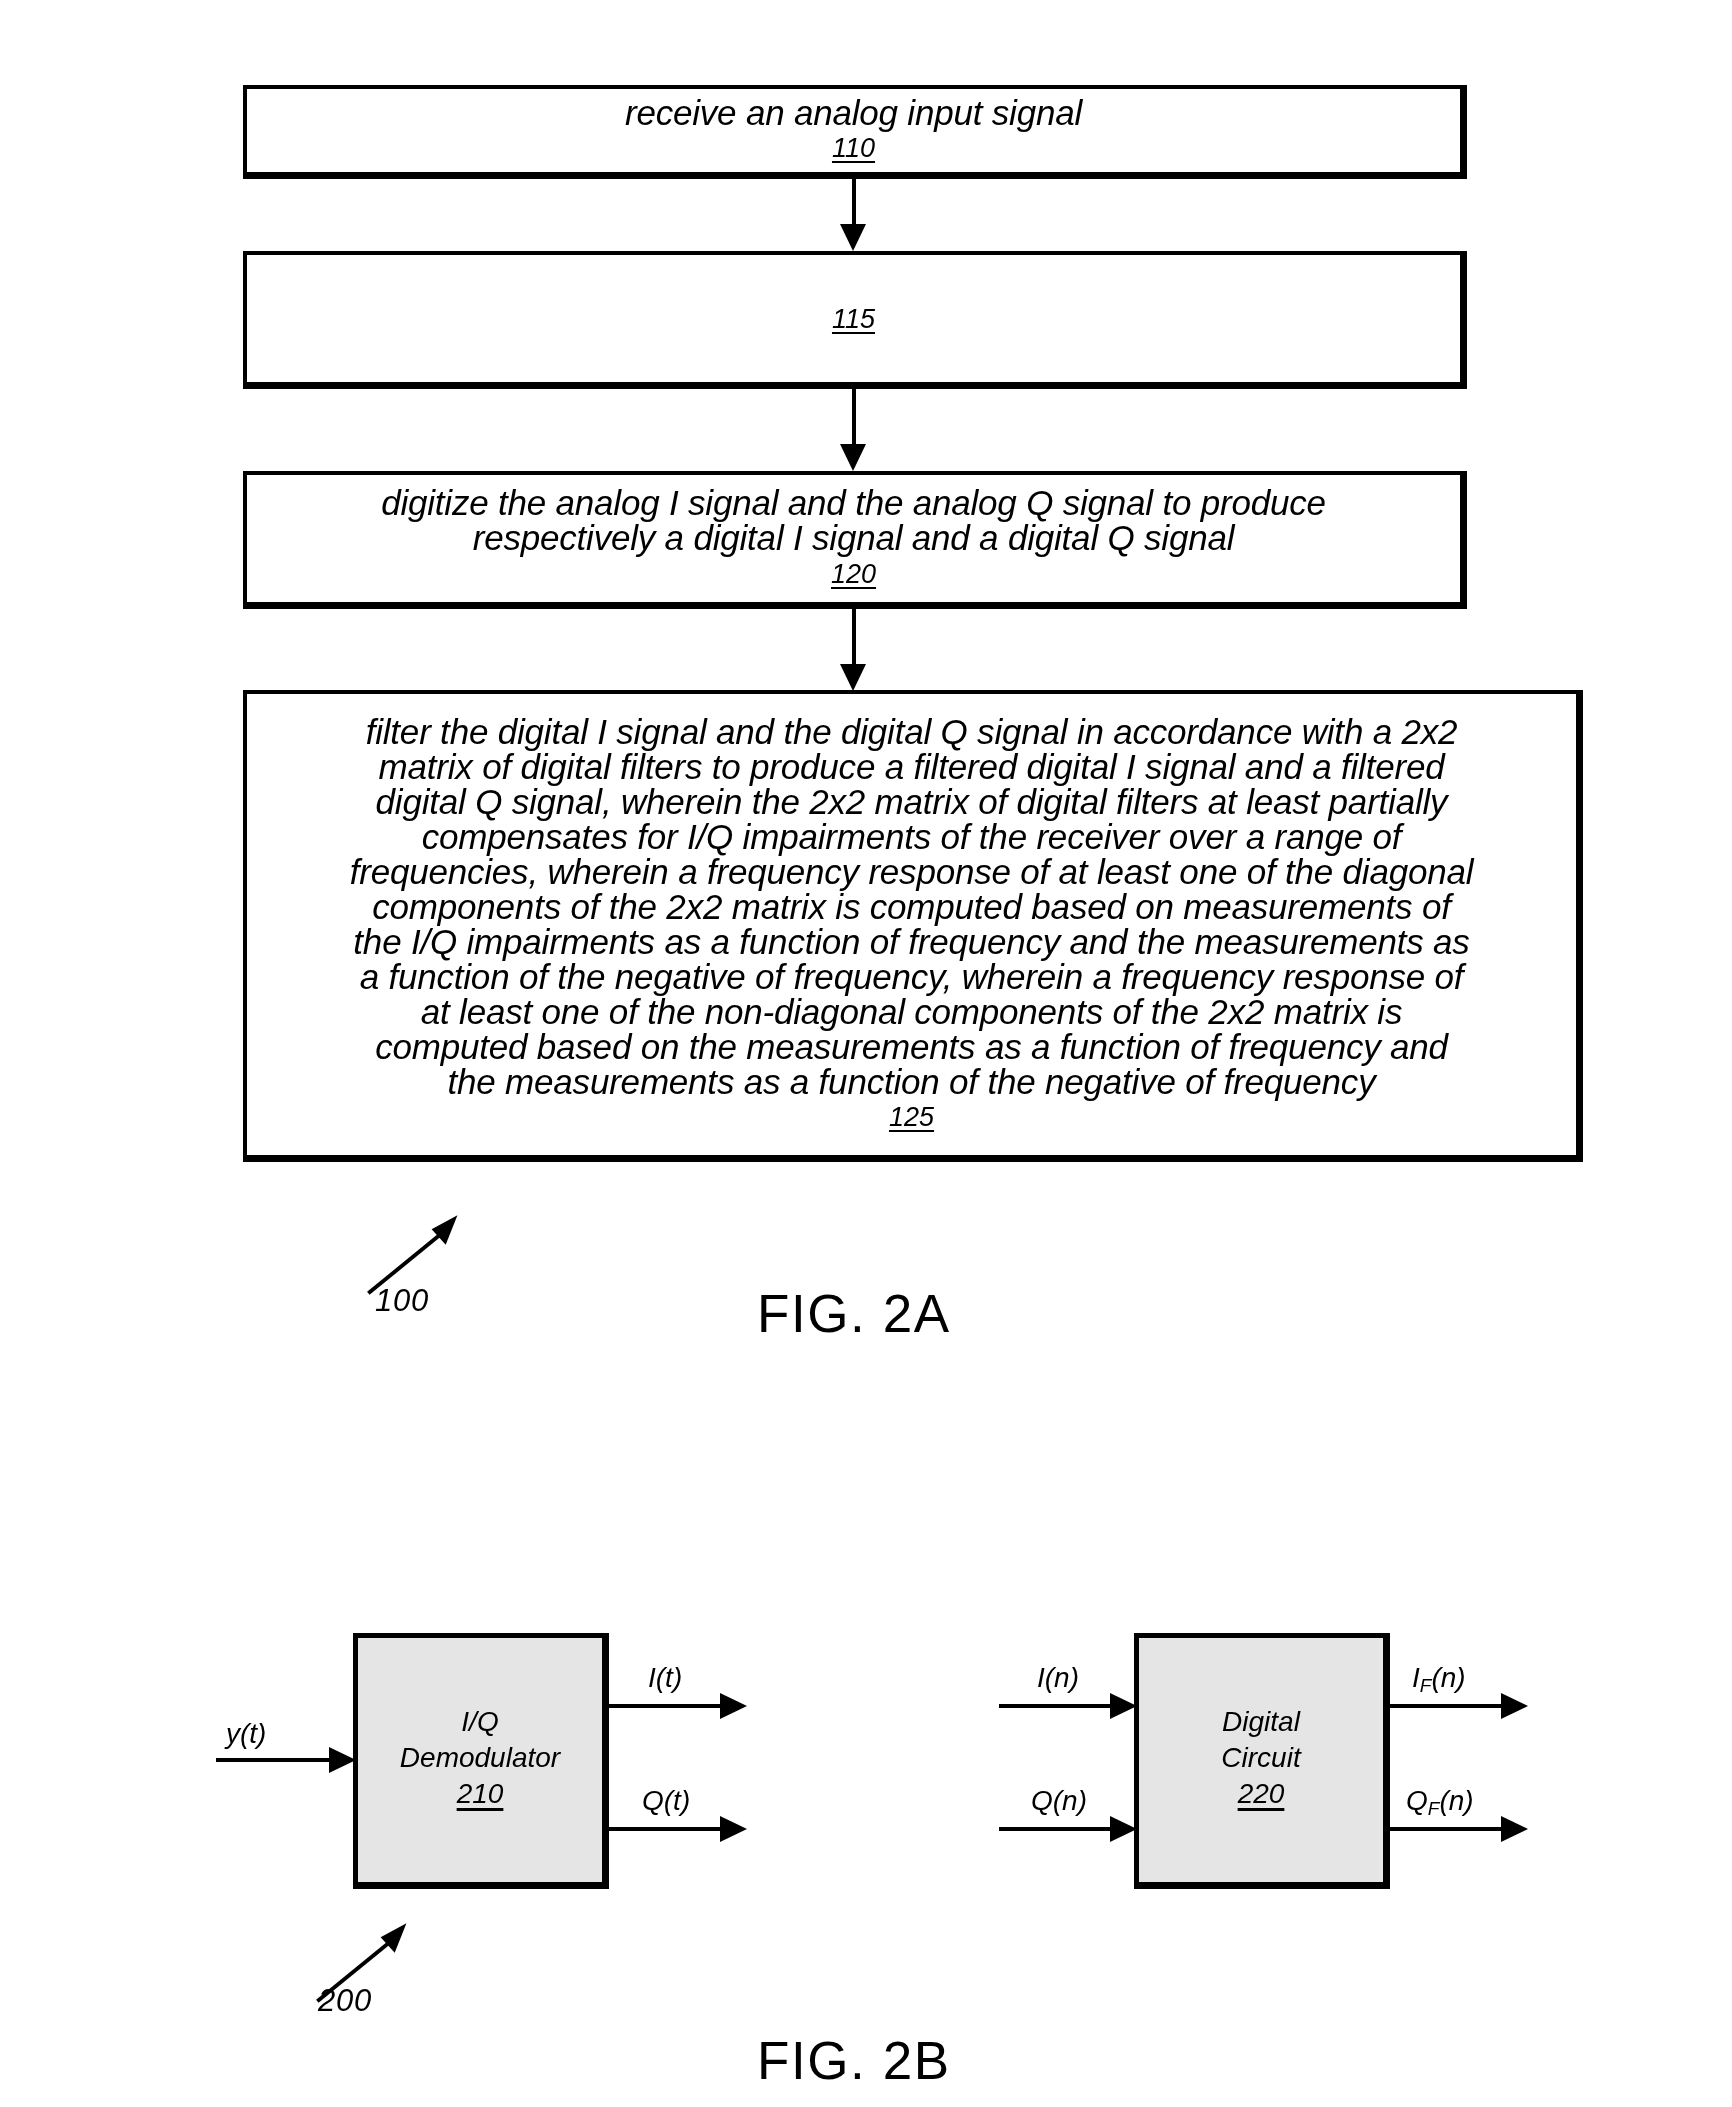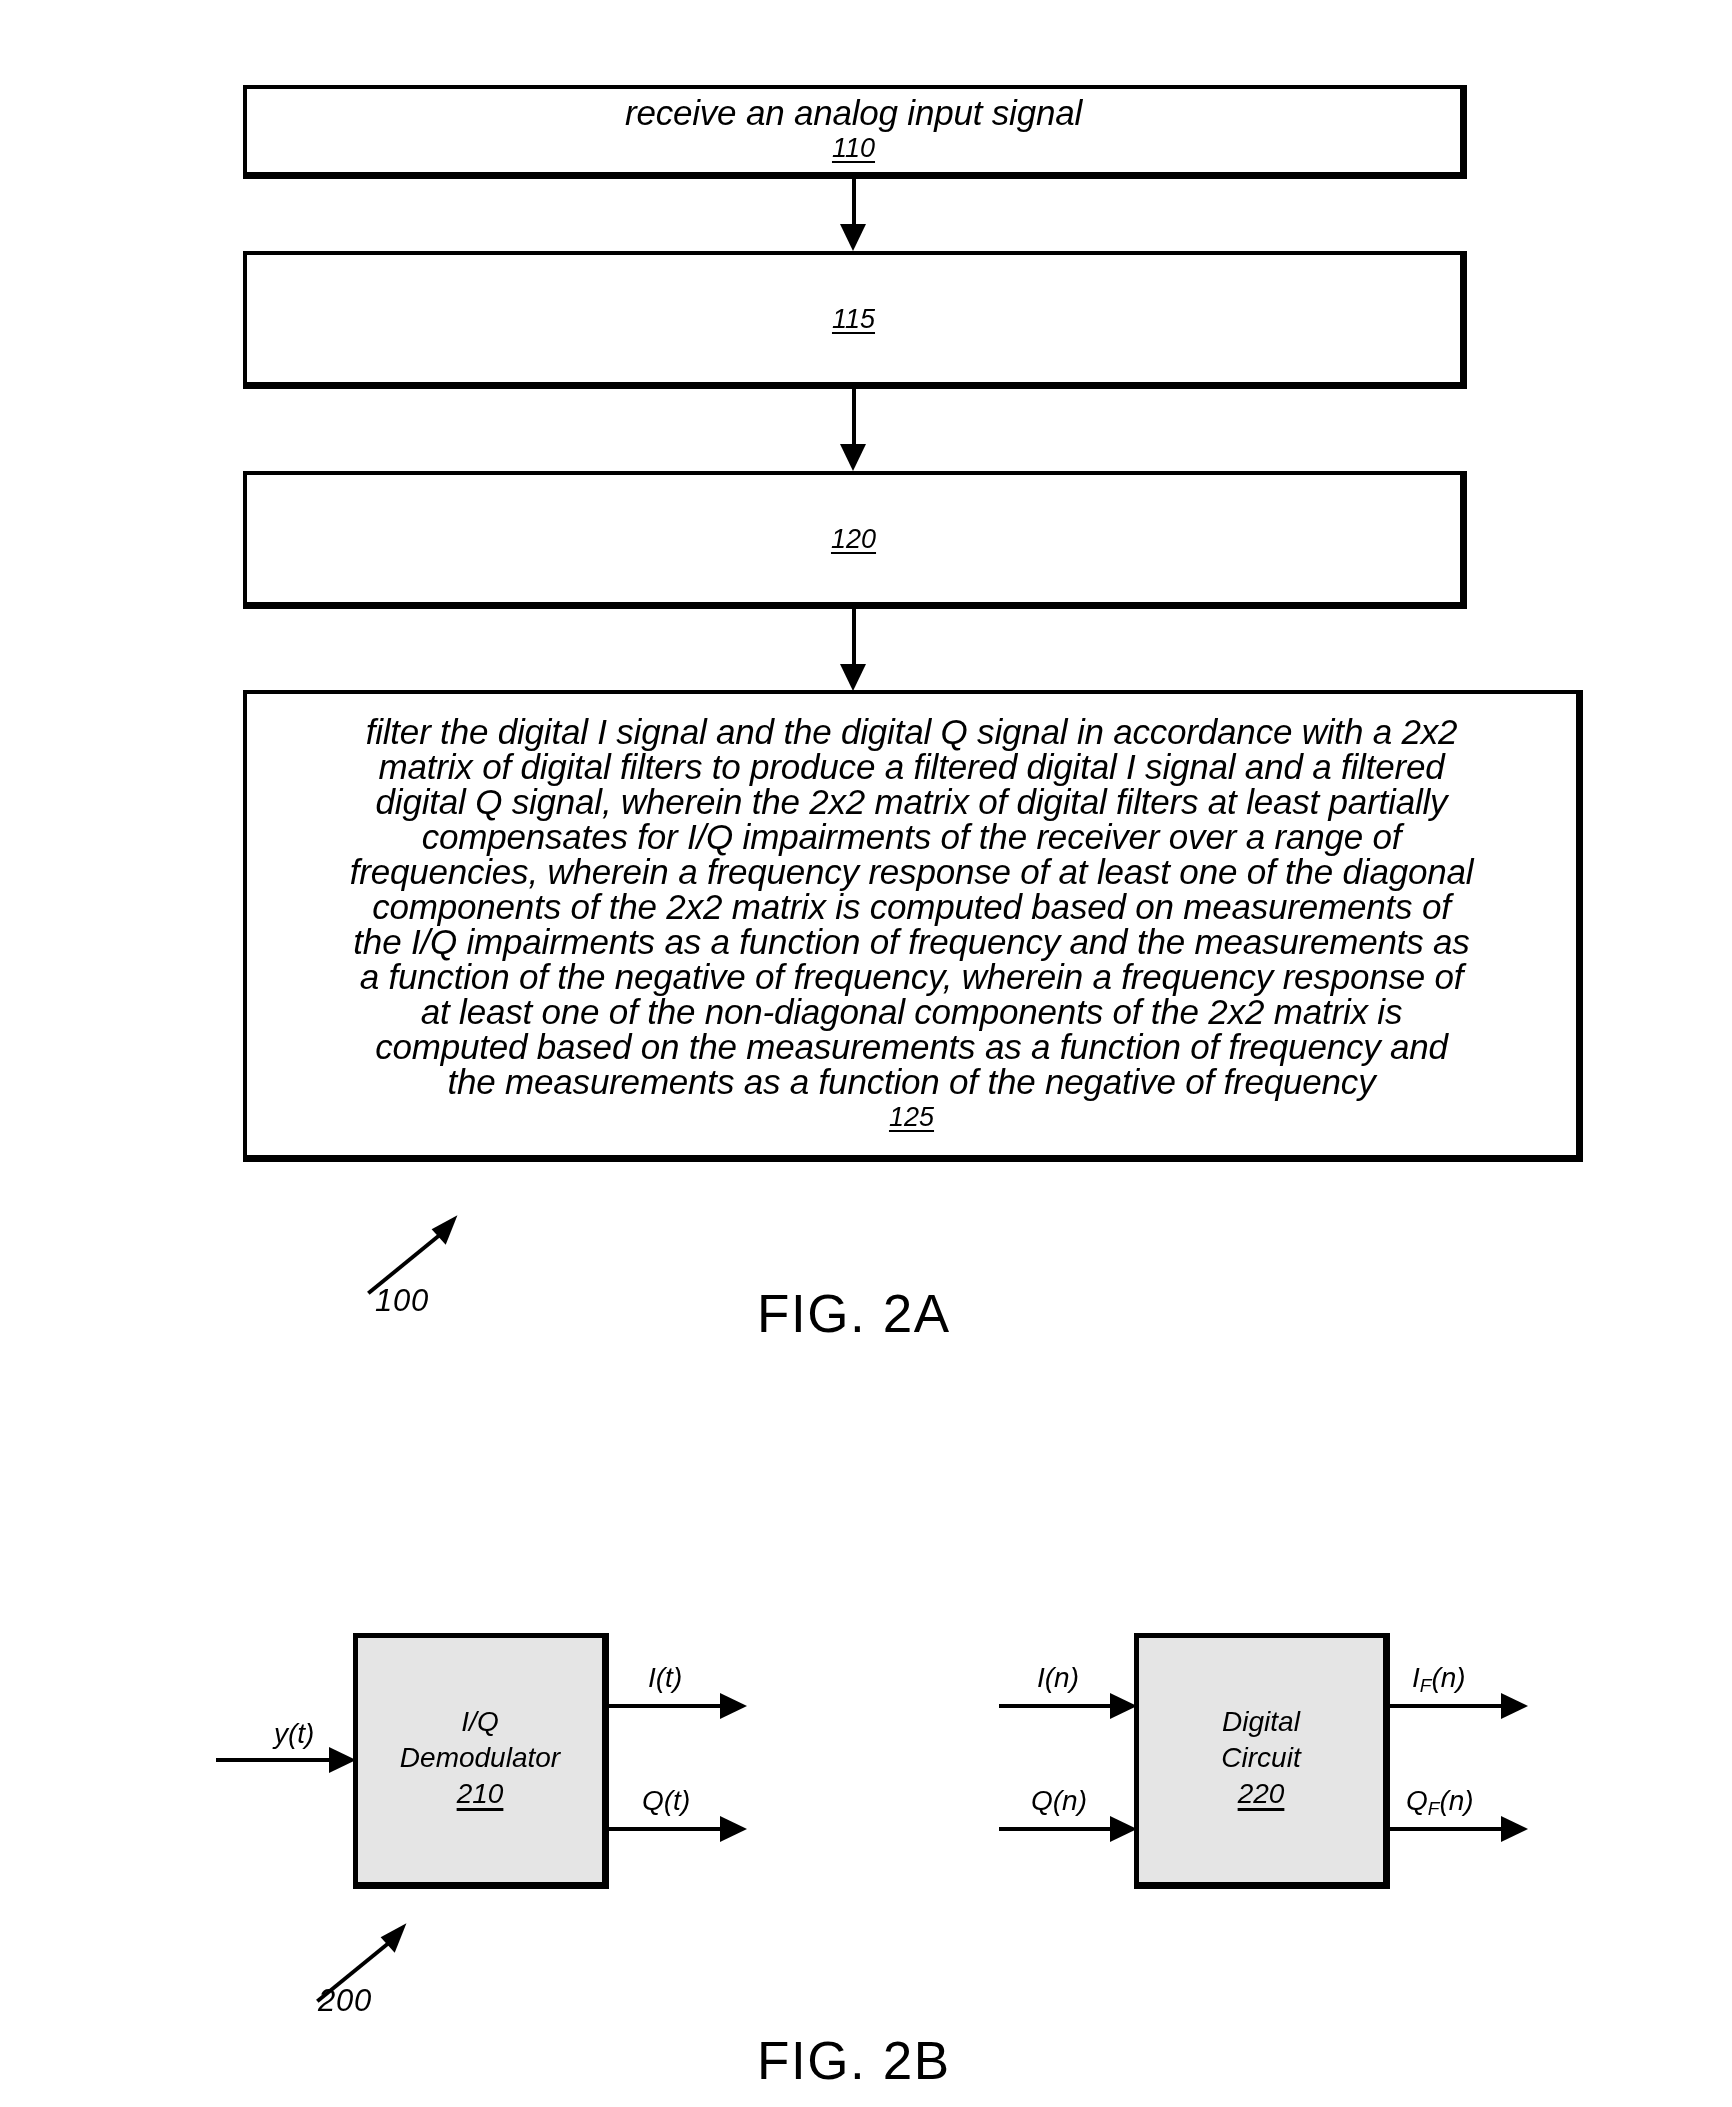--- a/index.html
+++ b/index.html
@@ -170,20 +170,22 @@
   <div class="flow-box" style="left:243px;top:251px;width:1224px;height:138px;">
     <div class="flow-num">115</div>
   </div>
 
   <div class="v-conn" style="left:838px;top:389px;width:31px;height:82px;">
     <div class="stem" style="height:58px;"></div>
     <div class="head"></div>
   </div>
 
   <div class="flow-box" style="left:243px;top:471px;width:1224px;height:138px;">
+    <div class="flow-text">digitize the analog I signal and the analog Q signal to produce
+respectively a digital I signal and a digital Q signal</div>
     <div class="flow-num">120</div>
   </div>
 
   <div class="v-conn" style="left:838px;top:609px;width:31px;height:82px;">
     <div class="stem" style="height:58px;"></div>
     <div class="head"></div>
   </div>
 
   <div class="flow-box" style="left:243px;top:690px;width:1340px;height:472px;">
     <div class="flow-text">filter the digital I signal and the digital Q signal in accordance with a 2x2
@@ -205,21 +207,21 @@
     <polygon points="128,4 95,22 113,42" fill="#000"></polygon>
   </svg>
 
   <div class="ref-num" style="left:375px;top:1283px;">100</div>
 
   <div class="fig-caption" style="left:757px;top:1283px;">FIG. 2A</div>
 </div>
 
 <div class="abs" style="left:0;top:0;width:1733px;height:2108px;">
 
-  <div class="sig-label" style="left:226px;top:1718px;margin-left:48px;">y(t)</div>
+  <div class="sig-label" style="left:226px;top:1718px;">y(t)</div>
 
   <div class="h-arrow" style="left:216px;top:1760px;width:140px;">
     <div class="shaft" style="width:115px;"></div>
     <div class="head" style="left:113px;"></div>
   </div>
 
   <div class="blk" style="left:353px;top:1633px;width:256px;height:256px;">
     <div class="blk-inner">
       <div class="blk-text">I/Q
 Demodulator</div>

